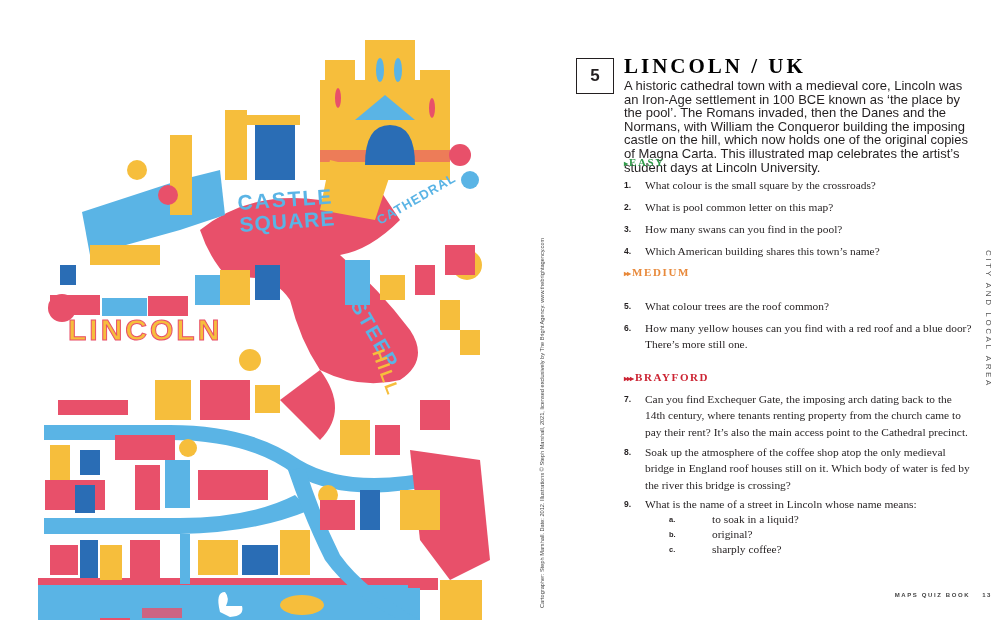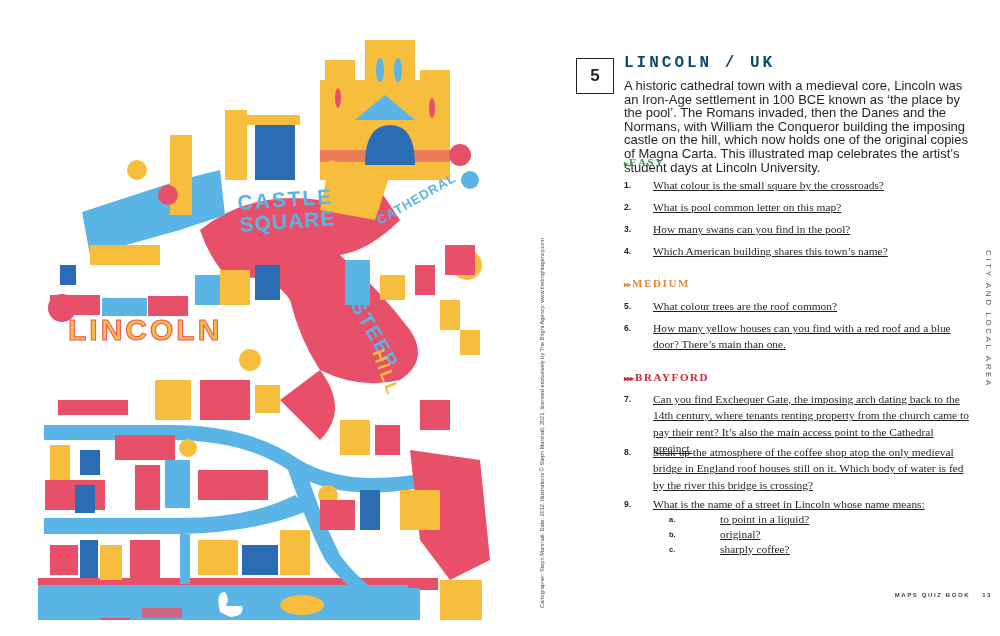--- a/index.html
+++ b/index.html
@@ -1,30 +1,30 @@
 <!DOCTYPE html>
 <html><head>
 <meta charset="utf-8">
 <style>
   html, body { margin:0; padding:0; }
   body { width:1000px; height:636px; background:#ffffff; position:relative; overflow:hidden; font-family:"Liberation Serif", serif; color:#231f20; }
   .map { position:absolute; left:20px; top:40px; width:500px; height:580px; }
   .credit { position:absolute; left:530px; top:370px; width:30px; height:240px; }
   .credit span { position:absolute; left:0; top:0; transform-origin:0 0; transform: translate(8px, 238px) rotate(-90deg); white-space:nowrap; font-family:"Liberation Sans", sans-serif; font-size:5.6px; line-height:8px; color:#444; width:240px; display:block; }
   .num-box { position:absolute; left:576px; top:58px; width:38px; height:36px; border:1.5px solid #231f20; box-sizing:border-box; display:flex; align-items:center; justify-content:center; font-family:"Liberation Sans", sans-serif; font-size:17px; font-weight:bold; }
-  .title { position:absolute; left:624px; top:54px; font-family:Liberation Mono, monospace; font-weight:bold; font-size:16px; letter-spacing:3px; color:#0c4a6e; }
+  .title { position:absolute; left:624px; top:54px; font-family:Liberation Serif, serif; font-weight:bold; font-size:21px; letter-spacing:3px; color:#000000; }
   .intro { position:absolute; left:624px; top:79px; width:345px; font-family:"Liberation Sans", sans-serif; font-size:13px; line-height:13.6px; color:#231f20; }
   .section { position:absolute; left:624px; font-family:"Liberation Serif", serif; font-weight:bold; font-size:11px; letter-spacing:1.6px; }
   .section .arrows { font-size:8px; letter-spacing:-1px; margin-right:2px; }
   .easy { top:156px; color:#2e9a48; }
-  .medium { top:277px; color:#e8893a; }
+  .medium { top:266px; color:#e8893a; }
   .difficult { top:371px; color:#cc2433; }
   .q { position:absolute; left:624px; width:350px; font-size:11.4px; line-height:16.3px; }
   .q .n { position:absolute; left:0; top:0; font-family:"Liberation Sans", sans-serif; font-weight:bold; font-size:8.5px; }
-  .q .t { display:block; margin-left:29px;text-decoration:underline; }
+  .q .t { display:block; margin-left:21px; }
   .sub { position:absolute; left:0; font-size:11.4px; line-height:15px; }
   .sub .l { position:absolute; left:45px; font-family:"Liberation Sans", sans-serif; font-weight:bold; font-size:7.5px; }
   .sub .t { position:absolute; left:67px; white-space:nowrap; }
   .side { position:absolute; left:981px; top:250px; width:12px; height:140px; }
   .side span { position:absolute; left:0; top:0; transform-origin:0 0; transform: translate(2px,0) rotate(90deg) translate(0,-10px); white-space:nowrap; font-family:"Liberation Sans", sans-serif; font-size:8px; letter-spacing:2.6px; color:#555; }
   .footer { position:absolute; right:8px; top:592px; font-family:"Liberation Sans", sans-serif; font-size:6px; letter-spacing:1.6px; color:#444; font-weight:bold; }
   .footer .pg { margin-left:12px; }
   .maplabel { font-family:"Liberation Sans", sans-serif; font-weight:bold; }
 </style>
 </head>
@@ -172,39 +172,39 @@
   </div>
 
 <div class="section medium"><span class="arrows">▸▸</span><span>MEDIUM</span></div>
 
 <div class="q" style="top:298px">
     <span class="n">5.</span>
     <span class="t">What colour trees are the roof common?</span>
   </div>
 <div class="q" style="top:320px">
     <span class="n">6.</span>
-    <span class="t">How many yellow houses can you find with a red roof and a blue door? There’s main than one.</span>
+    <span class="t">How many yellow houses can you find with a red roof and a blue door? There’s more still one.</span>
   </div>
 
 <div class="section difficult"><span class="arrows">▸▸▸</span><span>BRAYFORD</span></div>
 
 <div class="q" style="top:391px">
     <span class="n">7.</span>
     <span class="t">Can you find Exchequer Gate, the imposing arch dating back to the 14th century, where tenants renting property from the church came to pay their rent? It’s also the main access point to the Cathedral precinct.</span>
   </div>
 <div class="q" style="top:444px">
     <span class="n">8.</span>
     <span class="t">Soak up the atmosphere of the coffee shop atop the only medieval bridge in England roof houses still on it. Which body of water is fed by the river this bridge is crossing?</span>
   </div>
 <div class="q" style="top:496px">
   <span class="n">9.</span>
   <span class="t">What is the name of a street in Lincoln whose name means:</span>
   <div class="sub" style="top:16px">
       <span class="l">a.</span>
-      <span class="t">to point in a liquid?</span>
+      <span class="t">to soak in a liquid?</span>
     </div>
   <div class="sub" style="top:31px">
       <span class="l">b.</span>
       <span class="t">original?</span>
     </div>
   <div class="sub" style="top:46px">
       <span class="l">c.</span>
       <span class="t">sharply coffee?</span>
     </div>
 </div>

